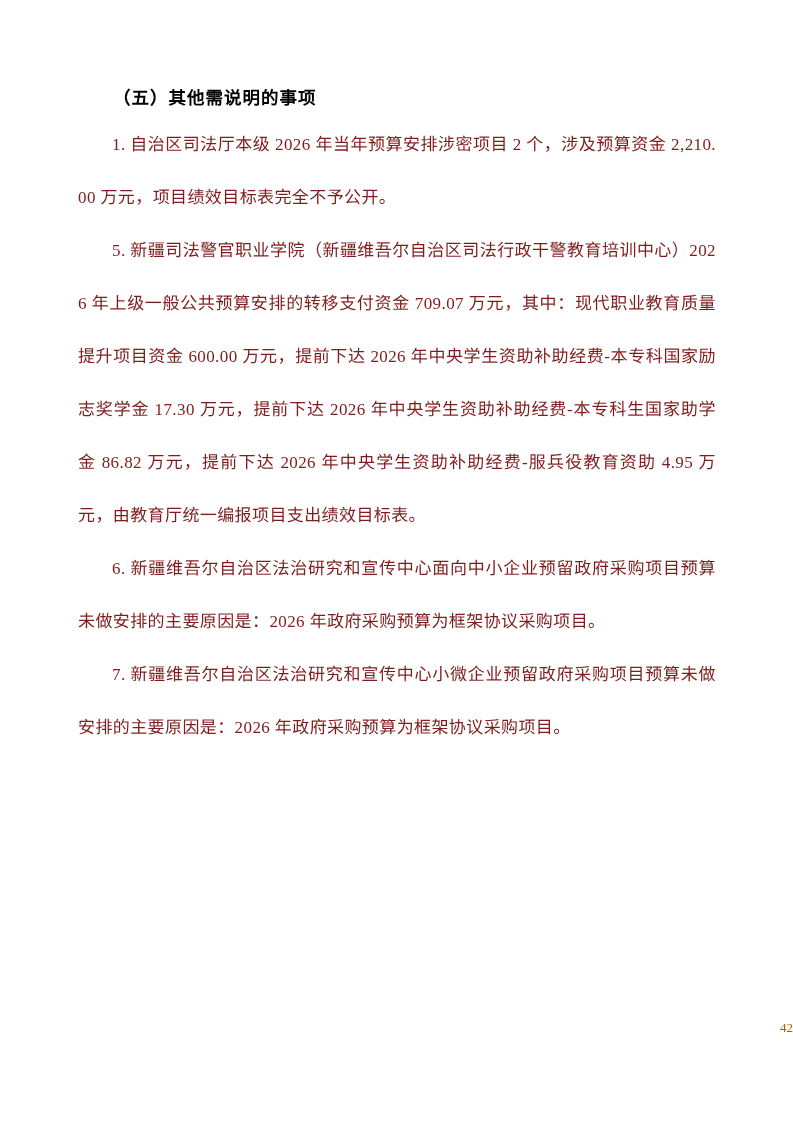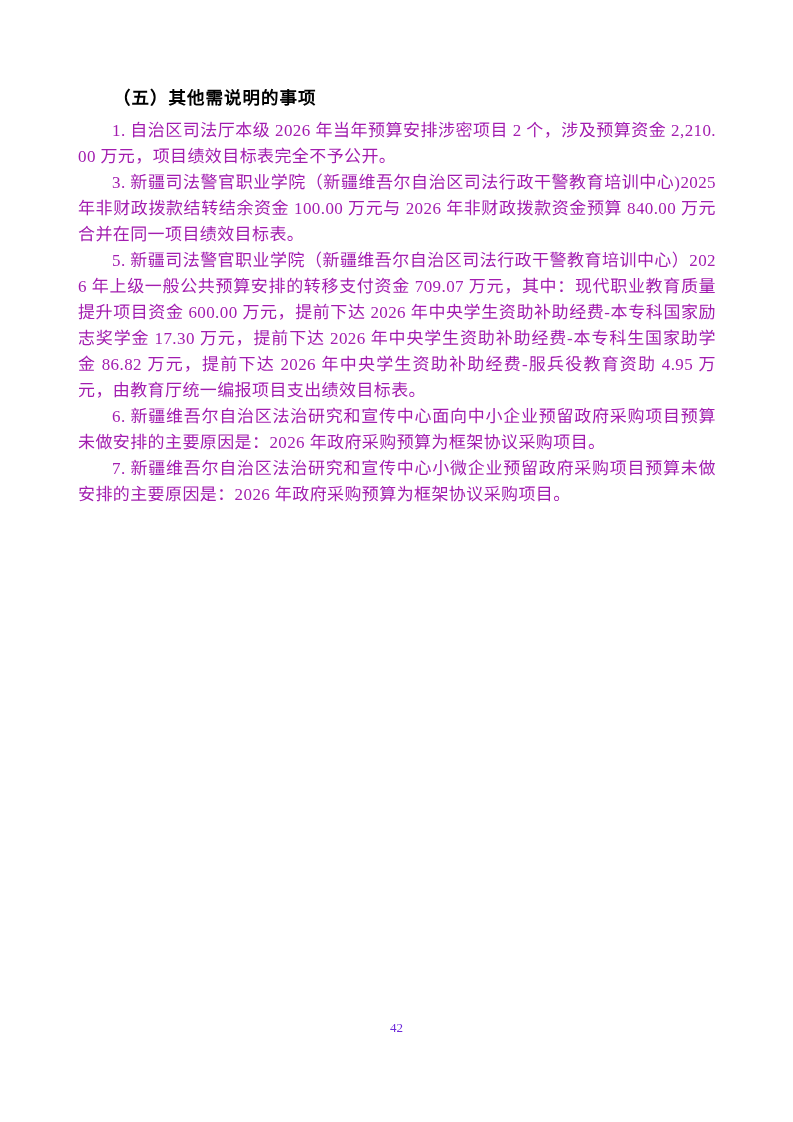--- a/index.html
+++ b/index.html
@@ -27,44 +27,43 @@
     font-size: 17.5px;
     font-weight: 700;
     line-height: 37.5px;
     text-indent: 2em;
     letter-spacing: 1px;
     color: #000000;
   }
   .para {
     margin: 0;
     font-size: 17px;
-    line-height: 26px;
+    line-height: 53px;
     text-indent: 2em;
     text-align: justify;
     text-justify: inter-ideograph;
     letter-spacing: 0.4px;
-    color: #a21caf;
+    color: #7f1d1d;
     word-break: break-all;
   }
   .page-number {
     position: absolute;
     left: 0;
     top: 1020px;
     width: 100%;
-    text-align: center;
+    text-align: right;
     font-size: 13px;
-    color: #6d28d9;
+    color: #a16207;
   }
 </style>
 </head>
 <body>
 
 <div class="page">
   <div class="content">
     <h2 class="heading">（五）其他需说明的事项</h2>
     <p class="para">1. 自治区司法厅本级 2026 年当年预算安排涉密项目 2 个，涉及预算资金 2,210.00 万元，项目绩效目标表完全不予公开。</p>
-    <p class="para">3. 新疆司法警官职业学院（新疆维吾尔自治区司法行政干警教育培训中心)2025 年非财政拨款结转结余资金 100.00 万元与 2026 年非财政拨款资金预算 840.00 万元合并在同一项目绩效目标表。</p>
     <p class="para">5. 新疆司法警官职业学院（新疆维吾尔自治区司法行政干警教育培训中心）2026 年上级一般公共预算安排的转移支付资金 709.07 万元，其中：现代职业教育质量提升项目资金 600.00 万元，提前下达 2026 年中央学生资助补助经费-本专科国家励志奖学金 17.30 万元，提前下达 2026 年中央学生资助补助经费-本专科生国家助学金 86.82 万元，提前下达 2026 年中央学生资助补助经费-服兵役教育资助 4.95 万元，由教育厅统一编报项目支出绩效目标表。</p>
     <p class="para">6. 新疆维吾尔自治区法治研究和宣传中心面向中小企业预留政府采购项目预算未做安排的主要原因是：2026 年政府采购预算为框架协议采购项目。</p>
     <p class="para">7. 新疆维吾尔自治区法治研究和宣传中心小微企业预留政府采购项目预算未做安排的主要原因是：2026 年政府采购预算为框架协议采购项目。</p>
   </div>
   <div class="page-number">42</div>
 </div>
 
 </body></html>

